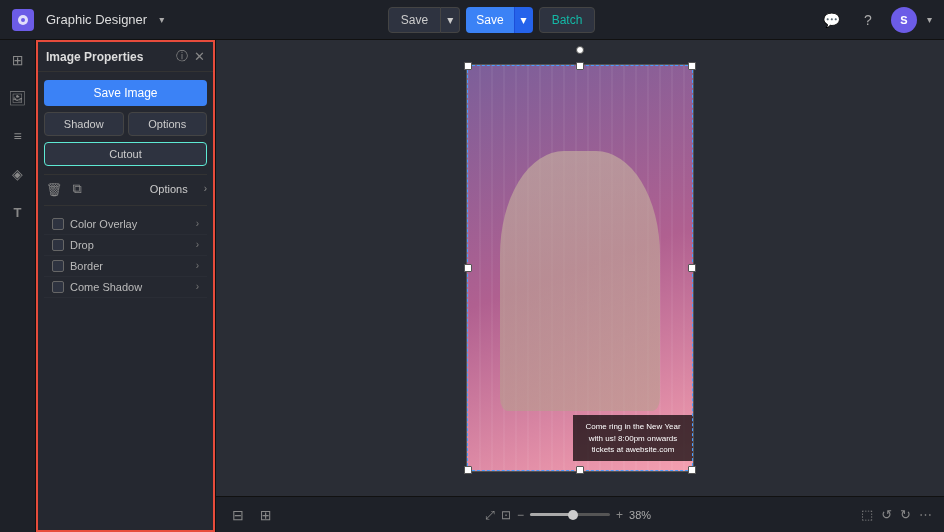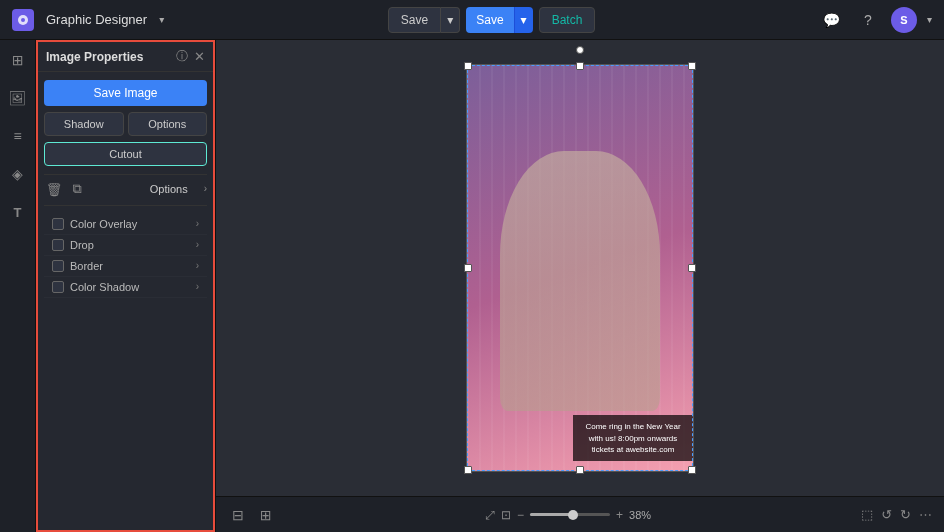--- a/index.html
+++ b/index.html
@@ -580,21 +580,21 @@
         <div class="checkbox-left">
           <div class="cb"></div>
           <span class="cb-label">Border</span>
         </div>
         <span class="cb-chevron">›</span>
       </div>
 
       <div class="checkbox-row">
         <div class="checkbox-left">
           <div class="cb"></div>
-          <span class="cb-label">Color Shadow</span>
+          <span class="cb-label">Come Shadow</span>
         </div>
         <span class="cb-chevron">›</span>
       </div>
     </div>
   </div>
 
   <div class="canvas-area">
     <div class="canvas-main">
 
       <div class="design-card">

